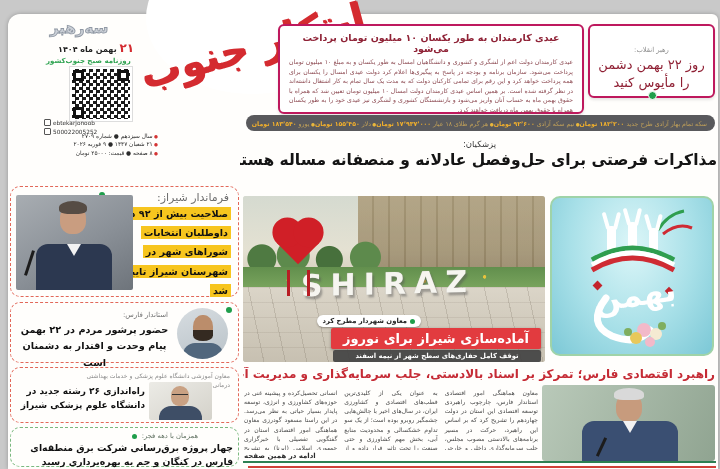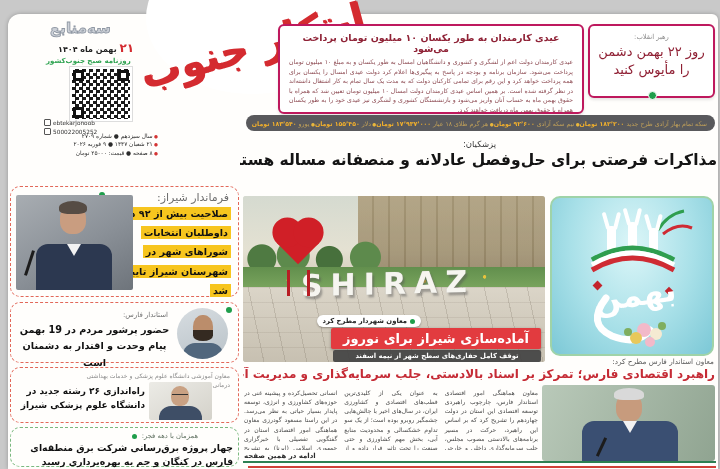--- a/index.html
+++ b/index.html
@@ -25,21 +25,21 @@
   .qr .f1{left:1px;top:1px;} .qr .f2{right:1px;top:1px;} .qr .f3{left:1px;bottom:1px;}
   .social{left:44px;top:119px;font-size:5.8px;color:#333;direction:ltr;line-height:1.5;}
   .social .ic{display:inline-block;width:5px;height:5px;border:1px solid #555;border-radius:1px;margin-right:2px;vertical-align:-1px;}
   .infolines{left:36px;top:132px;width:122px;font-size:5.8px;color:#2b2b2b;line-height:1.4;text-align:right;direction:rtl;}
   .infolines div::before{content:"● ";color:#d43434;font-size:4.5px;}
   
   .tbox{background:#fff;border:2px solid #be185d;border-radius:6px;box-shadow:0 2px 3px rgba(0,0,0,.10);}
   .box-eidi{left:278px;top:24px;width:306px;height:90px;padding:5px 9px;box-sizing:border-box;}
   .eidi-head{font-size:9.5px;font-weight:bold;color:#8f2236;text-align:center;margin:1px 0 3px;}
   .eidi-body{font-size:6.2px;color:#8d4a52;text-align:justify;line-height:1.55;overflow:hidden;height:66px;}
-  .box-leader{left:588px;top:24px;width:127px;height:74px;text-align:center;box-sizing:border-box;padding-top:7px;}
+  .box-leader{left:588px;top:24px;width:127px;height:74px;text-align:center;box-sizing:border-box;padding-top:20px;}
   .leader-kicker{font-size:6.8px;color:#8a8a8a;}
   .leader-head{font-size:13px;font-weight:normal;color:#8f1f33;line-height:1.4;margin-top:2px;padding:0 5px;}
   .gdot{width:7px;height:7px;border-radius:50%;background:#1f9e4b;display:inline-block;}
   .leader-dot{position:absolute;bottom:-4px;left:50%;margin-left:-4px;border:1.5px solid #fff;}
   
   .ticker{left:246px;top:115px;width:469px;height:16px;background:#59595c;border-radius:8px;
           display:flex;align-items:center;padding:0 8px;box-sizing:border-box;justify-content:space-between;
           white-space:nowrap;font-size:6.2px;overflow:hidden;}
   .t-item .lb{color:#c3a259;} .t-item .vl{color:#f2b02c;font-weight:bold;}
   .t-item + .t-item::before{content:"●  ";color:#e9b73c;font-size:4.5px;}
@@ -146,21 +146,21 @@
   .rule-g{left:243px;top:461px;width:473px;height:2px;background:#2e8053;}
   .rule-r{left:248px;top:466px;width:468px;height:2px;background:#d04038;}
 </style>
 </head>
 <body>
 
 <div id="canvas">
   <div class="abs page"></div>
   <div class="abs logo-circle"></div>
 
-  <div class="abs weekday">سه‌منابع</div>
+  <div class="abs weekday">سه‌رهبر</div>
   <div class="abs dateline">
     <span class="day">۲۱</span>
     <span>بهمن ماه ۱۴۰۴</span>
   </div>
   <div class="abs tagline">روزنامه صبح جنوب‌کشور</div>
   <div class="abs qr">
     <span class="finder f1"></span>
     <span class="finder f2"></span>
     <span class="finder f3"></span>
   </div>
@@ -211,21 +211,21 @@
   </div>
 
   <div class="abs litem item2">
     <span class="gdot i2-dot"></span>
     <div class="ph ph2">
       <div class="head"></div>
       <div class="beard"></div>
       <div class="suit"></div>
     </div>
     <div class="kick i2-kick">استاندار فارس:</div>
-    <div class="i2-head">حضور پرشور مردم در 19 بهمن پیام وحدت و اقتدار به دشمنان است</div>
+    <div class="i2-head">حضور پرشور مردم در ۲۲ بهمن پیام وحدت و اقتدار به دشمنان است</div>
   </div>
 
   <div class="abs litem item3">
     <div class="i3-kick">معاون آموزشی دانشگاه علوم پزشکی و خدمات بهداشتی درمانی شیراز:</div>
     <div class="ph ph3">
       <div class="head"></div>
       <div class="glasses"></div>
       <div class="suit"></div>
     </div>
     <div class="i3-head">راه‌اندازی ۲۶ رشته جدید در دانشگاه علوم پزشکی شیراز</div>
@@ -285,21 +285,20 @@
         <circle cx="78" cy="128" r="7" fill="#f2b9c9"></circle>
         <circle cx="90" cy="132" r="6" fill="#f5ead2"></circle>
         <circle cx="70" cy="136" r="6" fill="#e8c85a"></circle>
         <circle cx="84" cy="140" r="5" fill="#f2b9c9"></circle>
         <circle cx="62" cy="130" r="4" fill="#7fae5f"></circle>
         <circle cx="96" cy="124" r="4" fill="#7fae5f"></circle>
       </g>
     </svg>
   </div>
 
-  <div class="abs eco-kick">معاون استاندار فارس مطرح کرد:</div>
   <div class="abs eco-head">راهبرد اقتصادی فارس؛ تمرکز بر اسناد بالادستی، جلب سرمایه‌گذاری و مدیریت آب</div>
   <div class="abs ph eco-photo">
     <div class="head hair2"></div>
     <div class="suit">
         <span class="shirt"></span>
       </div>
     <div class="mic"></div>
   </div>
   <div class="abs eco-body">
     <div class="eco-col">معاون هماهنگی امور اقتصادی استاندار فارس، چارچوب راهبردی توسعه اقتصادی این استان در دولت چهاردهم را تشریح کرد که بر اساس این راهبرد، حرکت در مسیر برنامه‌های بالادستی مصوب مجلس، جلب سرمایه‌گذاری داخلی و خارجی با تکیه بر مزیت‌های منحصربه‌فرد منطقه‌ای و مدیریت هوشمند منابع آبی به‌عنوان سه محور کلیدی، پایه‌گذار تحول اقتصادی استان خواهد بود.</div>

